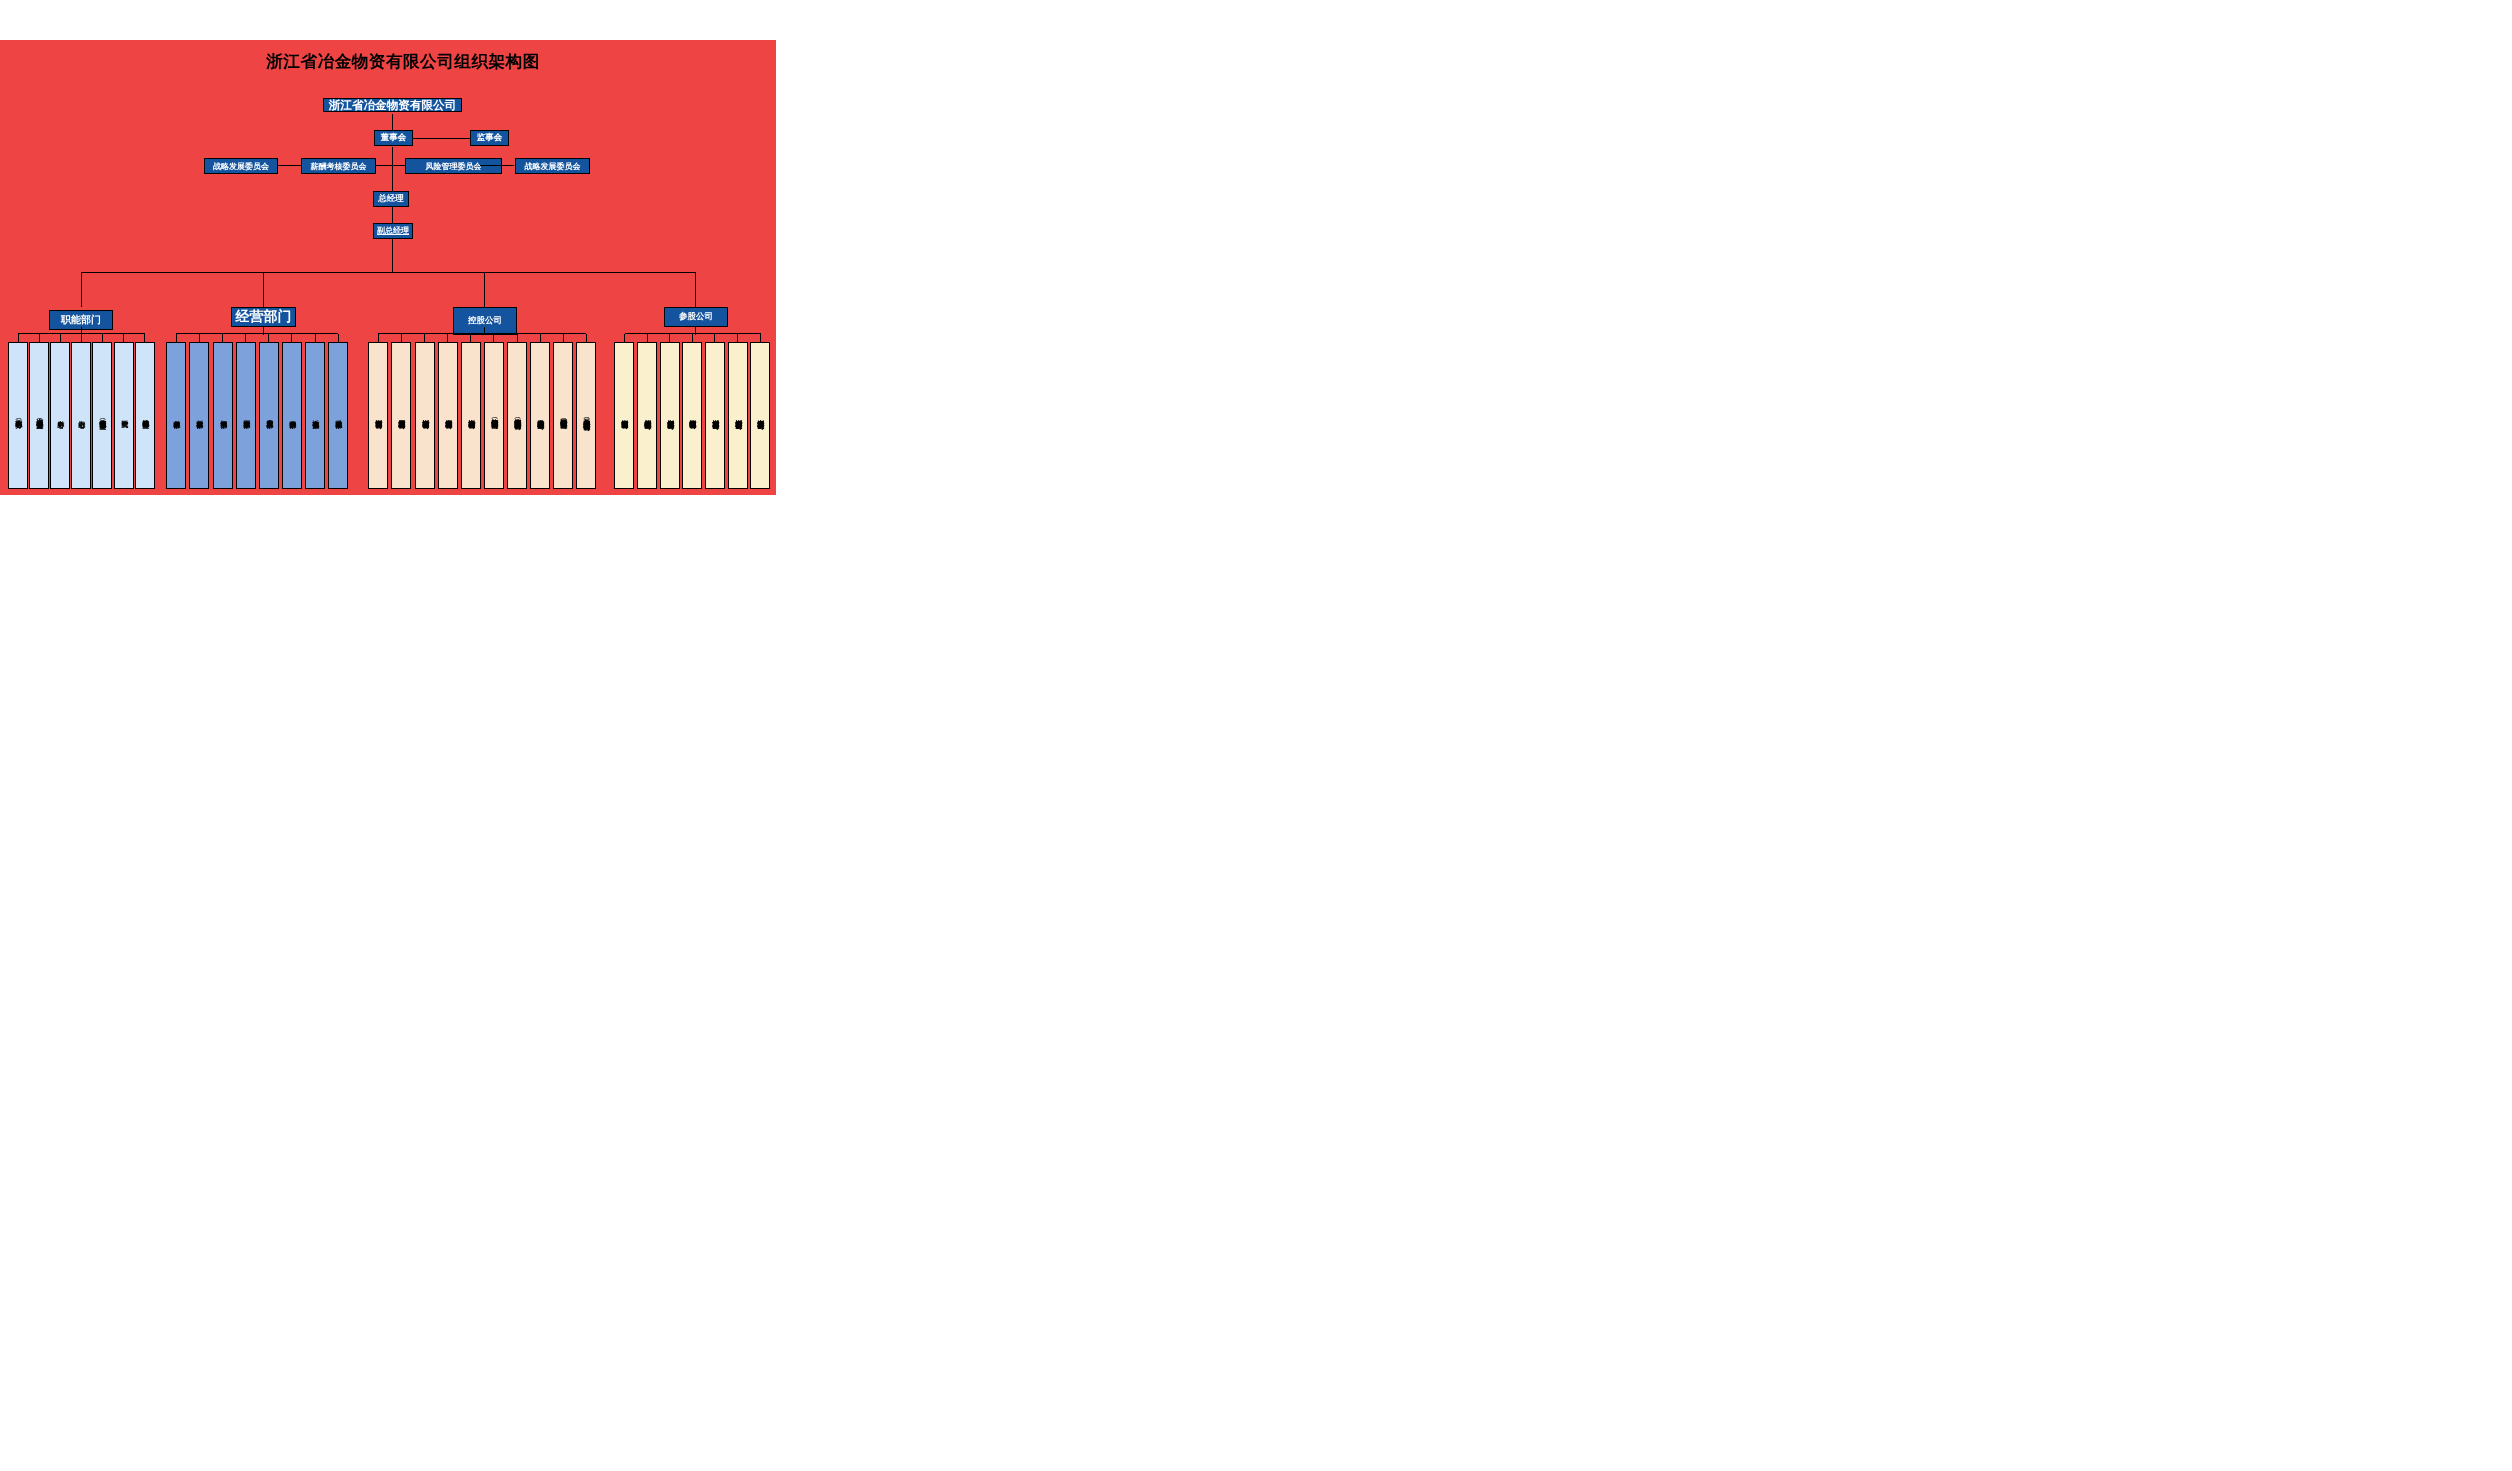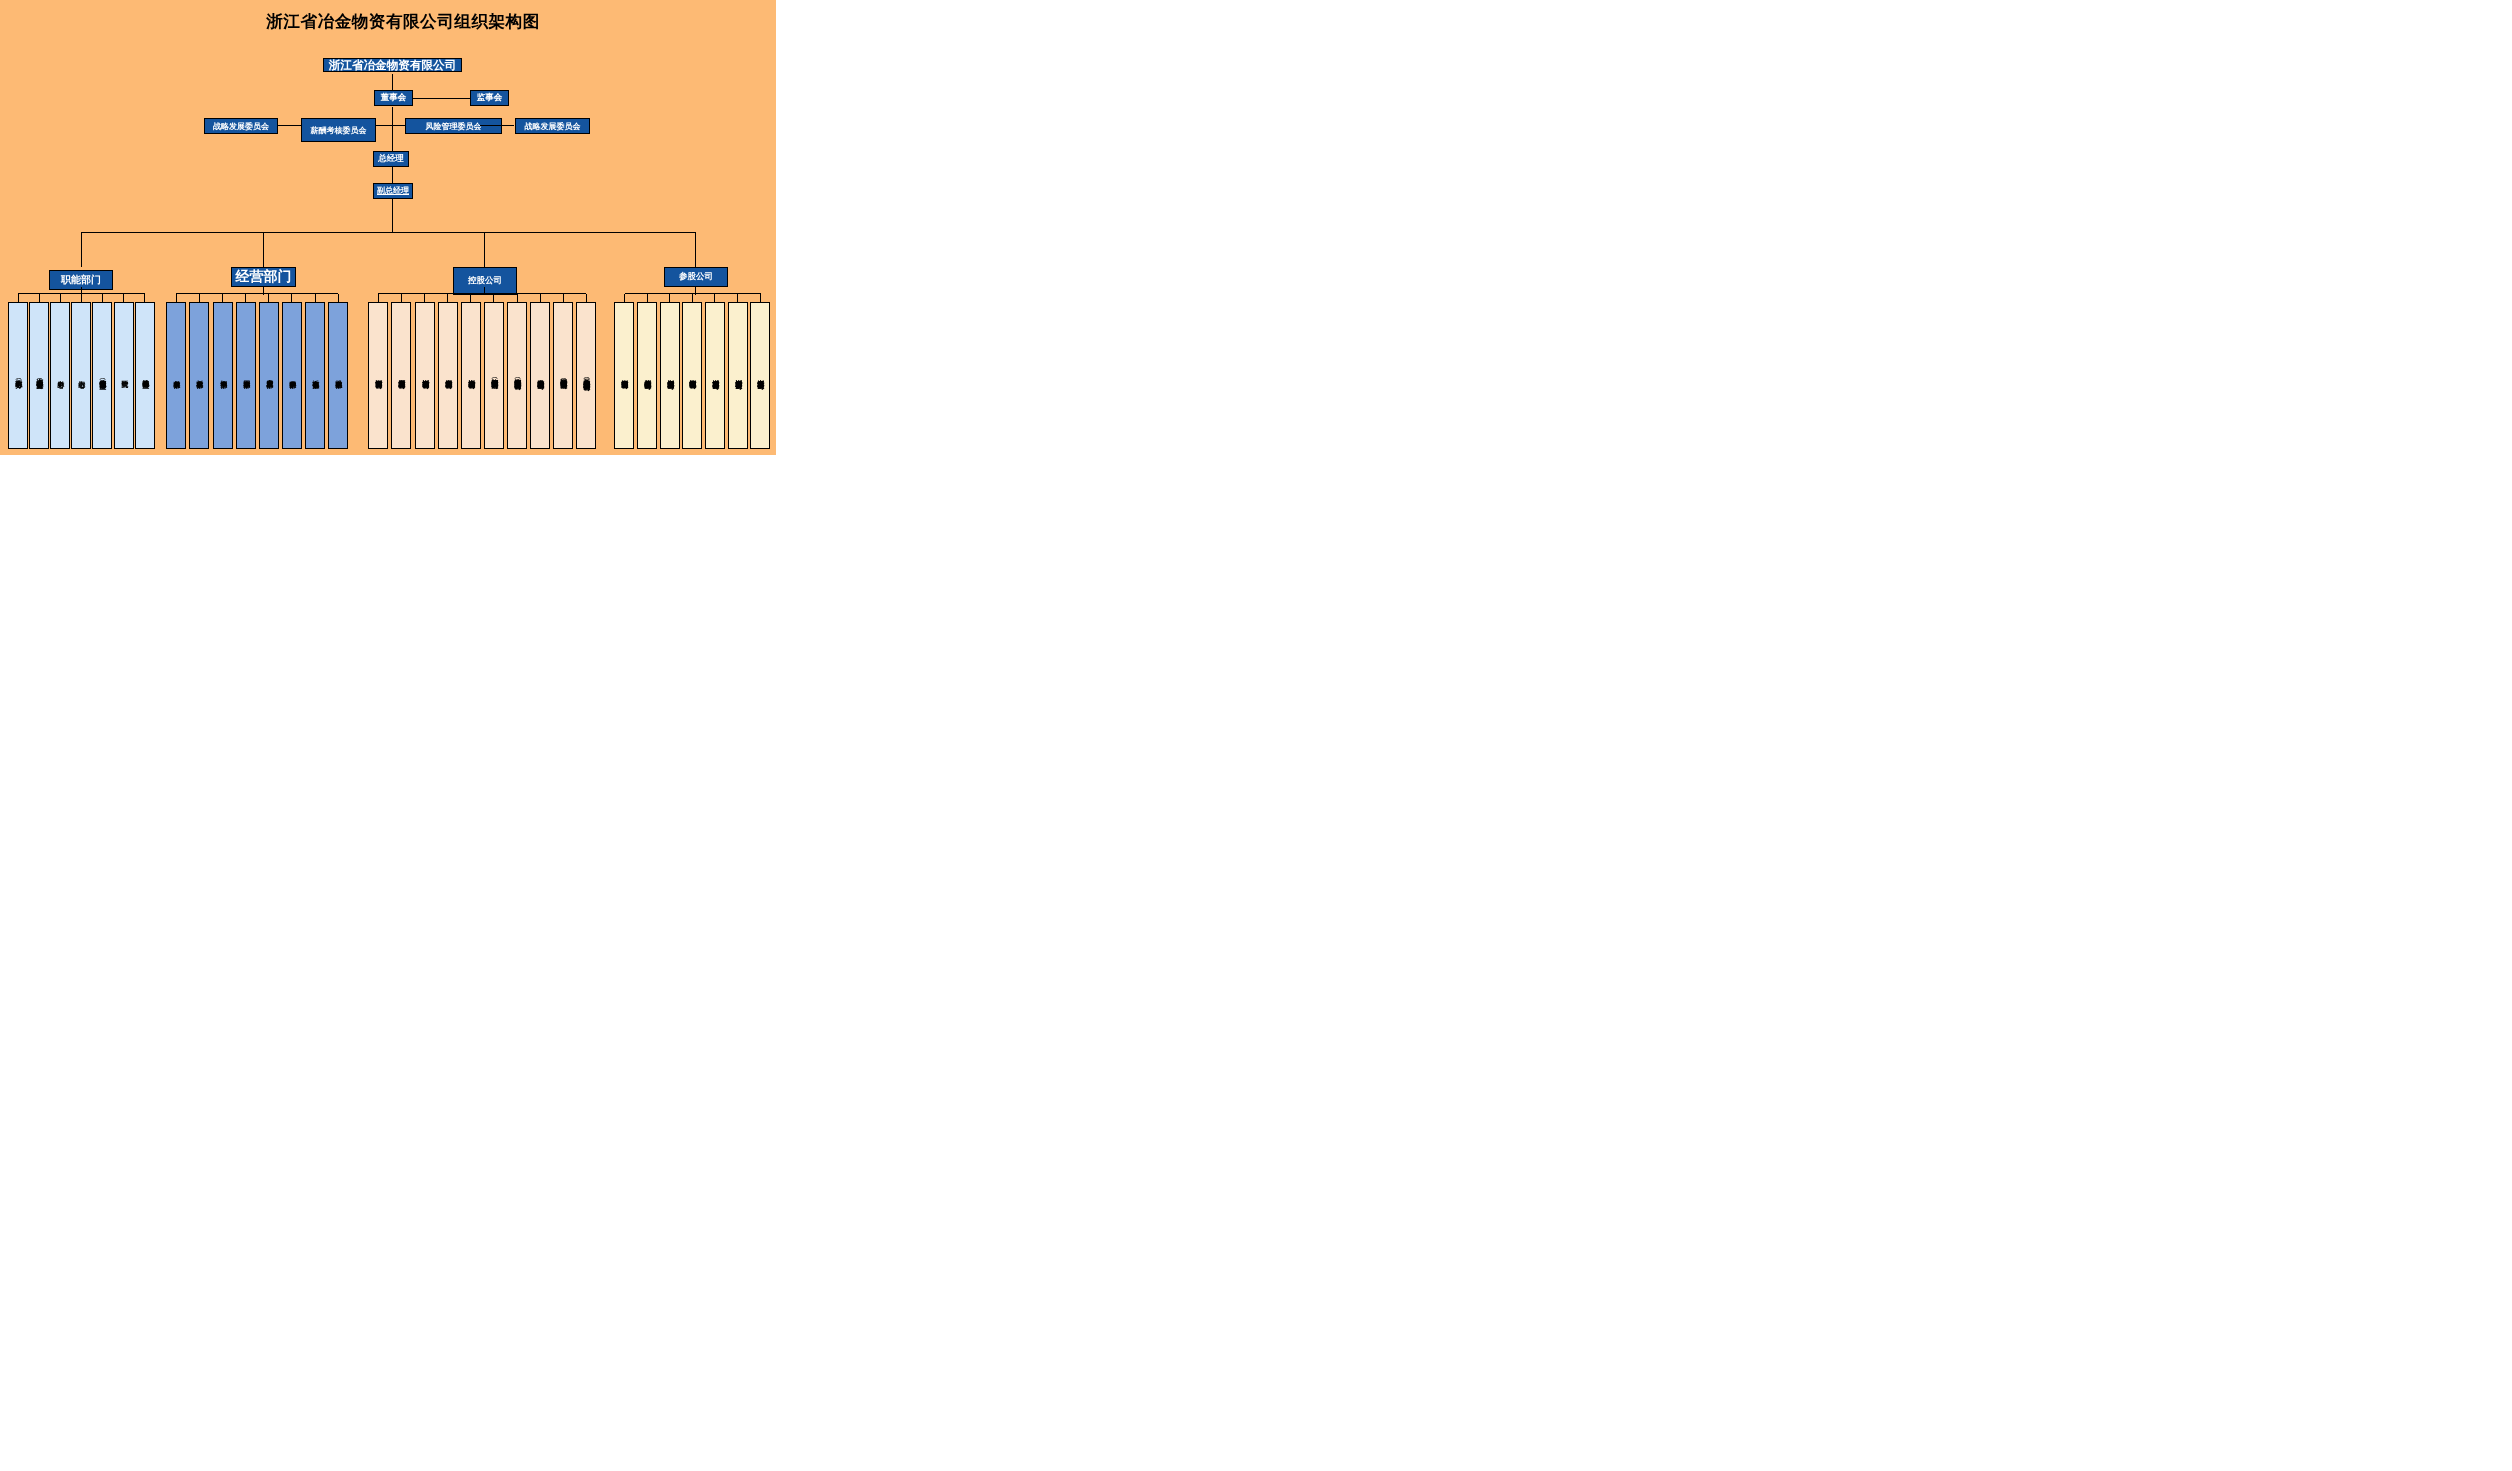--- a/index.html
+++ b/index.html
@@ -1,27 +1,27 @@
 <!DOCTYPE html>
 <html style="font-size:8px"><head>
 <meta charset="utf-8">
 <style>
   html,body{margin:0;padding:0;background:#ffffff;}
   body{font-family:"DejaVu Sans","Liberation Sans",sans-serif;}
-  #stage{position:relative;width:776px;height:455px;background:#fdba74;overflow:hidden;}
+  #stage{position:relative;width:776px;height:455px;background:#ef4444;overflow:hidden;margin-top:40px;}
   .title{position:absolute;top:11px;left:403px;transform:translateX(-50%);
          font-size:16.6px;font-weight:bold;color:#000;white-space:nowrap;letter-spacing:0.5px;}
   .box{position:absolute;box-sizing:border-box;border:1px solid #000;color:#fff;
        display:flex;align-items:center;justify-content:center;font-weight:bold;
        white-space:nowrap;text-align:center;}
   #company{left:323px;top:58px;width:139px;height:14px;font-size:11.6px;}
   #board{left:374px;top:90px;width:39px;height:16px;font-size:8.5px;}
   #sup{left:470px;top:90px;width:39px;height:16px;font-size:8.5px;}
   #c0{left:204px;top:118px;width:74px;height:16px;font-size:8px;}
-  #c1{left:301px;top:118px;width:75px;height:24px;font-size:8px;}
+  #c1{left:301px;top:118px;width:75px;height:16px;font-size:8px;}
   #c2{left:405px;top:118px;width:97px;height:16px;font-size:8px;}
   #c3{left:515px;top:118px;width:75px;height:16px;font-size:8px;}
   #gm{left:373px;top:151px;width:36px;height:15.6px;font-size:8.5px;}
   #dgm{left:373px;top:183px;width:40px;height:15.6px;font-size:8px;}
   #h0{left:49px;top:270px;width:64px;height:20px;font-size:10px;}
   #h1{left:231px;top:267px;width:65px;height:20px;font-size:14px;}
   #h2{left:453px;top:267px;width:64px;height:28px;font-size:8.5px;}
   #h3{left:664px;top:267px;width:64px;height:20px;font-size:8.5px;}
   .vbox{position:absolute;box-sizing:border-box;border:0.8px solid #000;color:#000;
         display:flex;align-items:center;justify-content:center;

